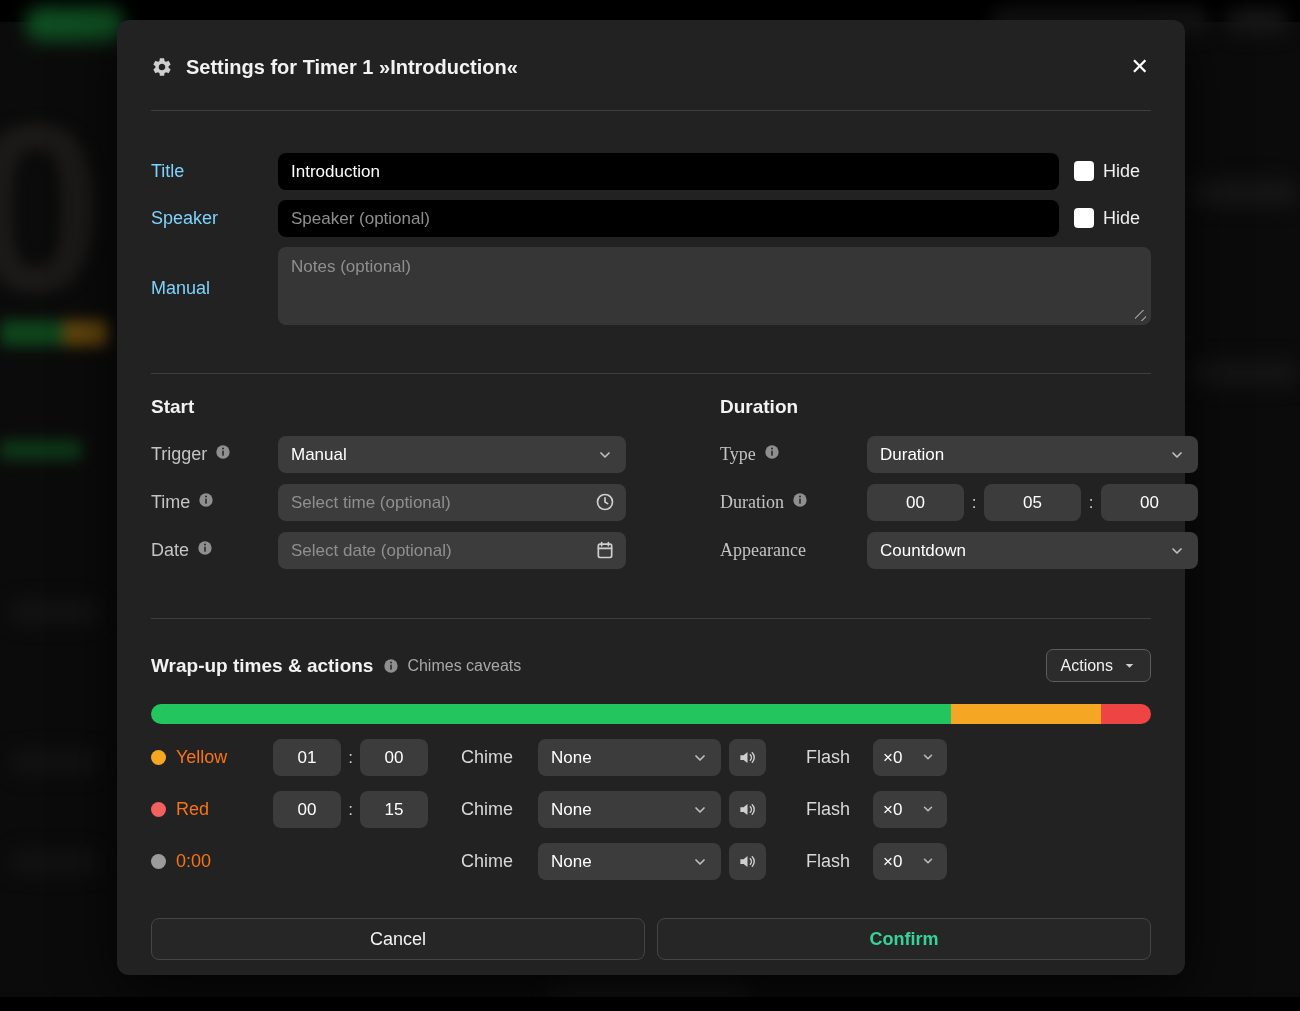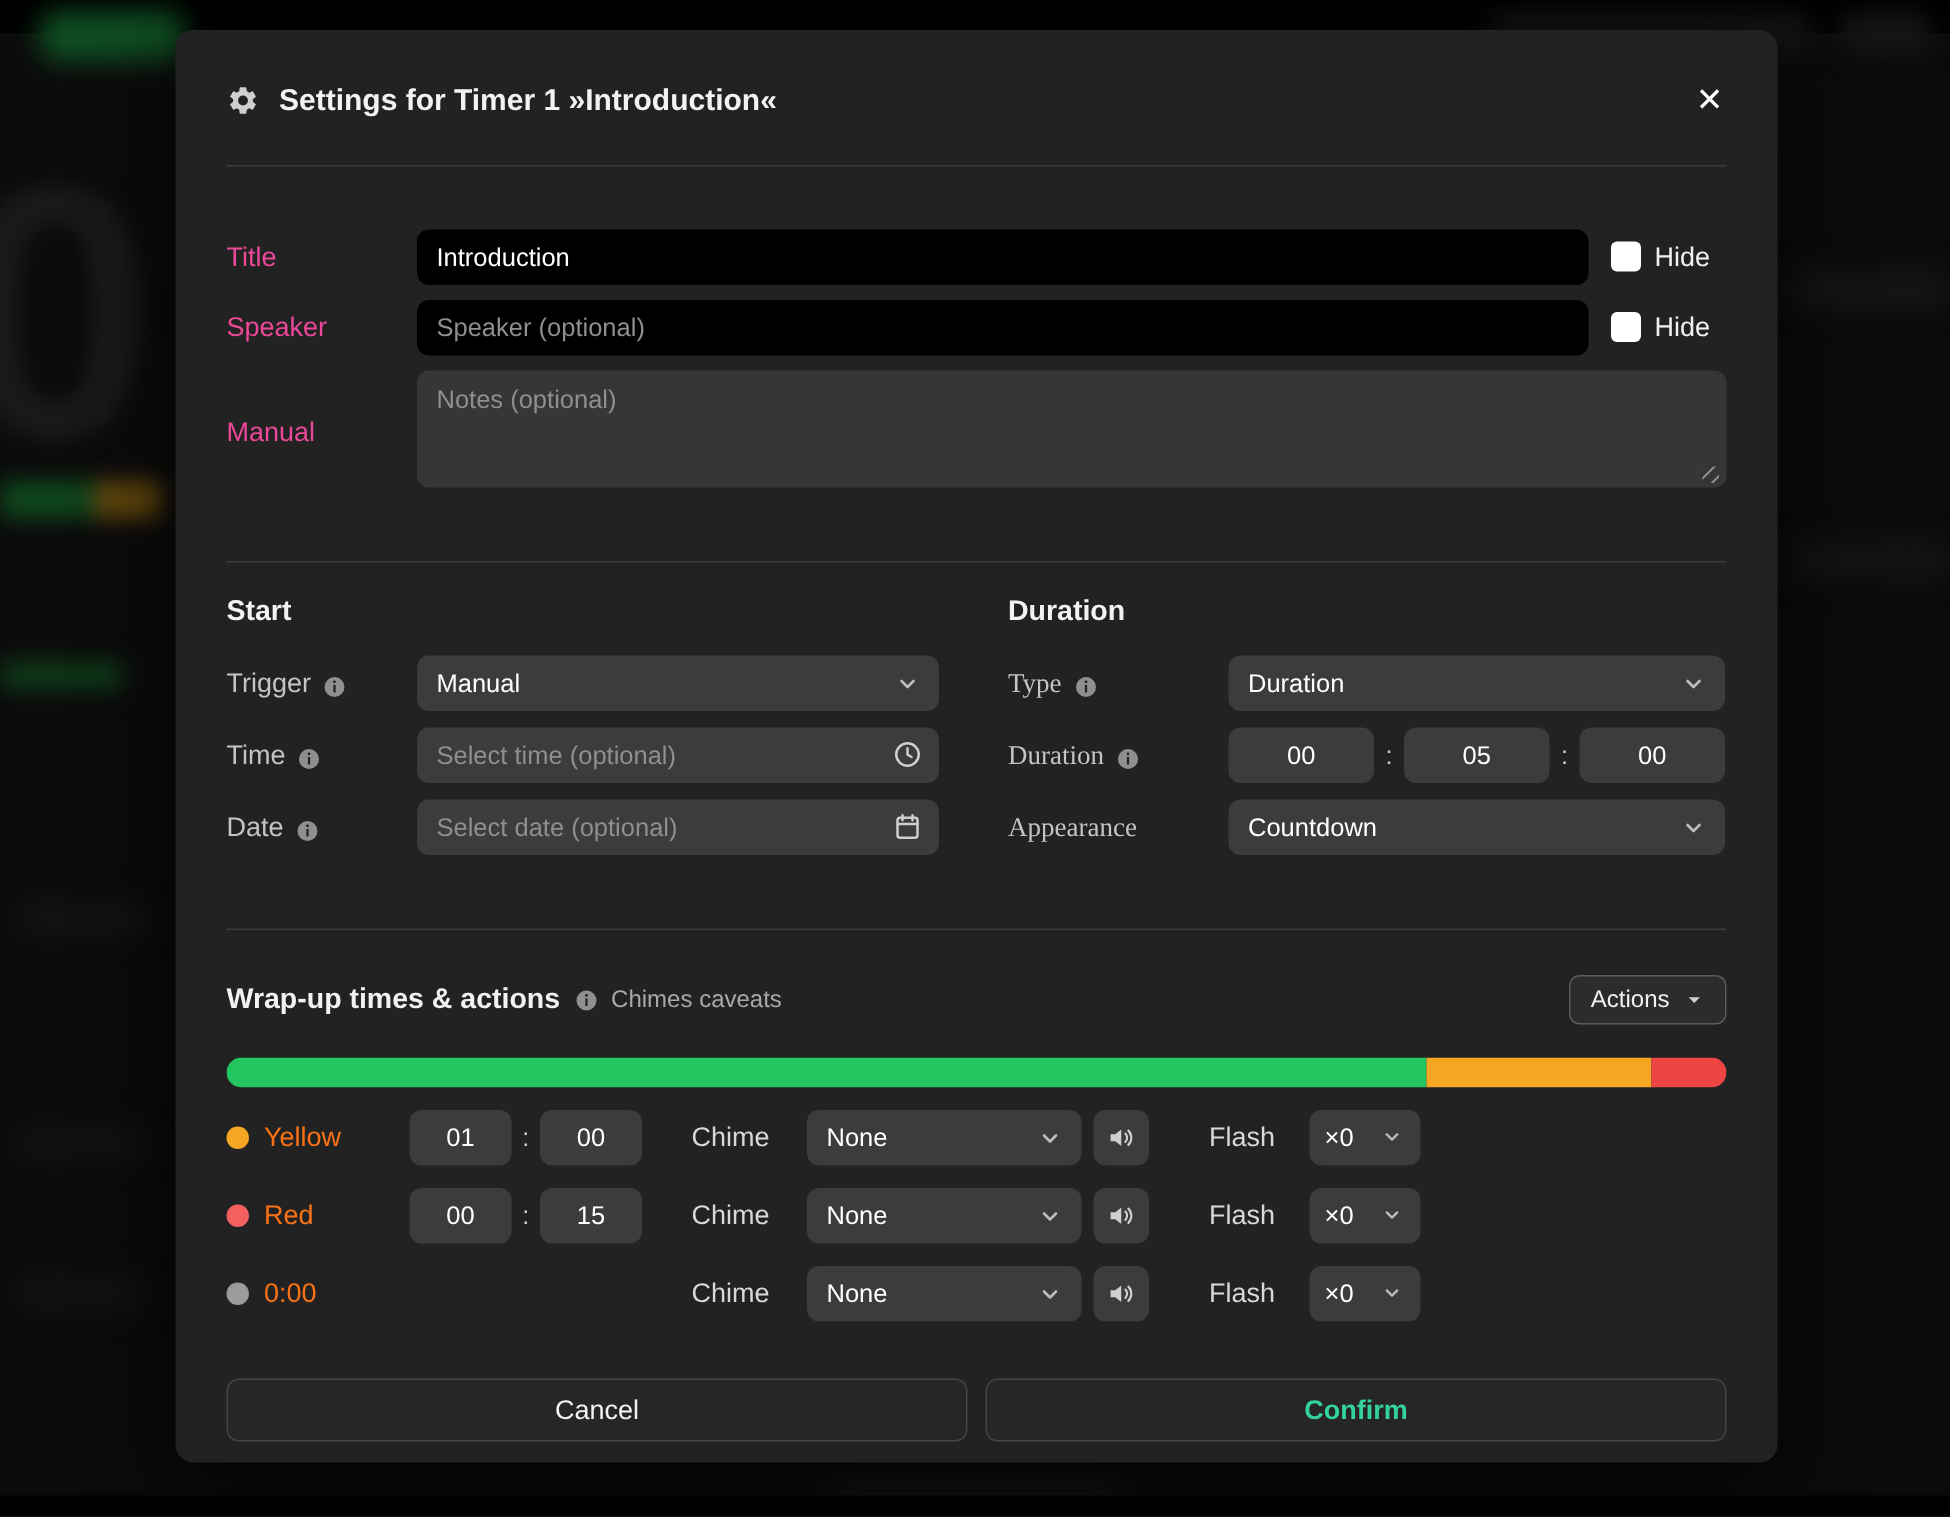--- a/index.html
+++ b/index.html
@@ -32,47 +32,47 @@
                padding:0 2px; line-height:1; }
   .divider { height:1px; background:#3d3d3d; }
   .div1 { margin-top:26px; }
   .div2 { margin-top:44px; }
   .div3 { margin-top:38px; }
 
   
   .form-row { display:flex; align-items:center; }
   .fr1 { margin-top:42px; }
   .frn { margin-top:10px; }
-  .flabel { width:127px; font-size:18px; color:#ec4899; }
+  .flabel { width:127px; font-size:18px; color:#7dd3fc; }
   .text-input {
     width:781px; height:37px; background:#000000; border:none; border-radius:8px;
     color:#fff; font-size:17px; padding:0 13px; font-family:"Liberation Sans", sans-serif;
   }
   .text-input::placeholder, .pl-input::placeholder, textarea::placeholder { color:#8f8f8f; }
   .hide-group { display:flex; align-items:flex-start; gap:9px; margin-left:15px; cursor:pointer; }
   .checkbox { width:20px; height:20px; background:#ffffff; border-radius:4px; display:inline-block; }
   .hide-label { font-size:18px; color:#f0f0f0; }
   .notes-wrap { position:relative; flex:1; }
   .notes-area {
     width:100%; height:78px; background:#363636; border:none; border-radius:8px;
     color:#fff; font-size:17px; padding:10px 13px; resize:none;
     font-family:"Liberation Sans", sans-serif;
   }
   .resize-corner { position:absolute; right:5px; bottom:8px; width:11px; height:11px;
     background:repeating-linear-gradient(-45deg, transparent 0 2.5px, #8a8a8a 2.5px 4px, transparent 4px 6.5px);
     pointer-events:none; }
 
   
-  .columns { display:flex; margin-top:22px; }
+  .columns { display:flex; margin-top:22px;gap:48px; }
   .col { display:flex; flex-direction:column; }
   .col-start { width:475px; margin-right:46px; }
   .col-duration { width:478px; }
   .sec-heading { font-size:19px; font-weight:700; color:#f2f2f2; margin:0 0 18px 0; }
   .crow { display:flex; align-items:center; margin-bottom:11px; height:37px; }
-  .clabel { display:flex; align-items:flex-end; gap:8px; font-size:18px; color:#c4c4c4; }
+  .clabel { display:flex; align-items:flex-start; gap:8px; font-size:18px; color:#c4c4c4; }
   .col-start .clabel { width:127px; }
   .col-duration .clabel { width:147px;font-family:Liberation Serif, serif; }
   .info-circle { width:16px; height:16px; display:inline-flex; }
   .select {
     display:flex; align-items:center; justify-content:space-between;
     background:#3c3c3c; border-radius:8px; height:37px; padding:14px 13px;
     font-size:17px; color:#fff; cursor:pointer;
   }
   .sel-start { width:348px; }
   .sel-dur { width:331px; }

